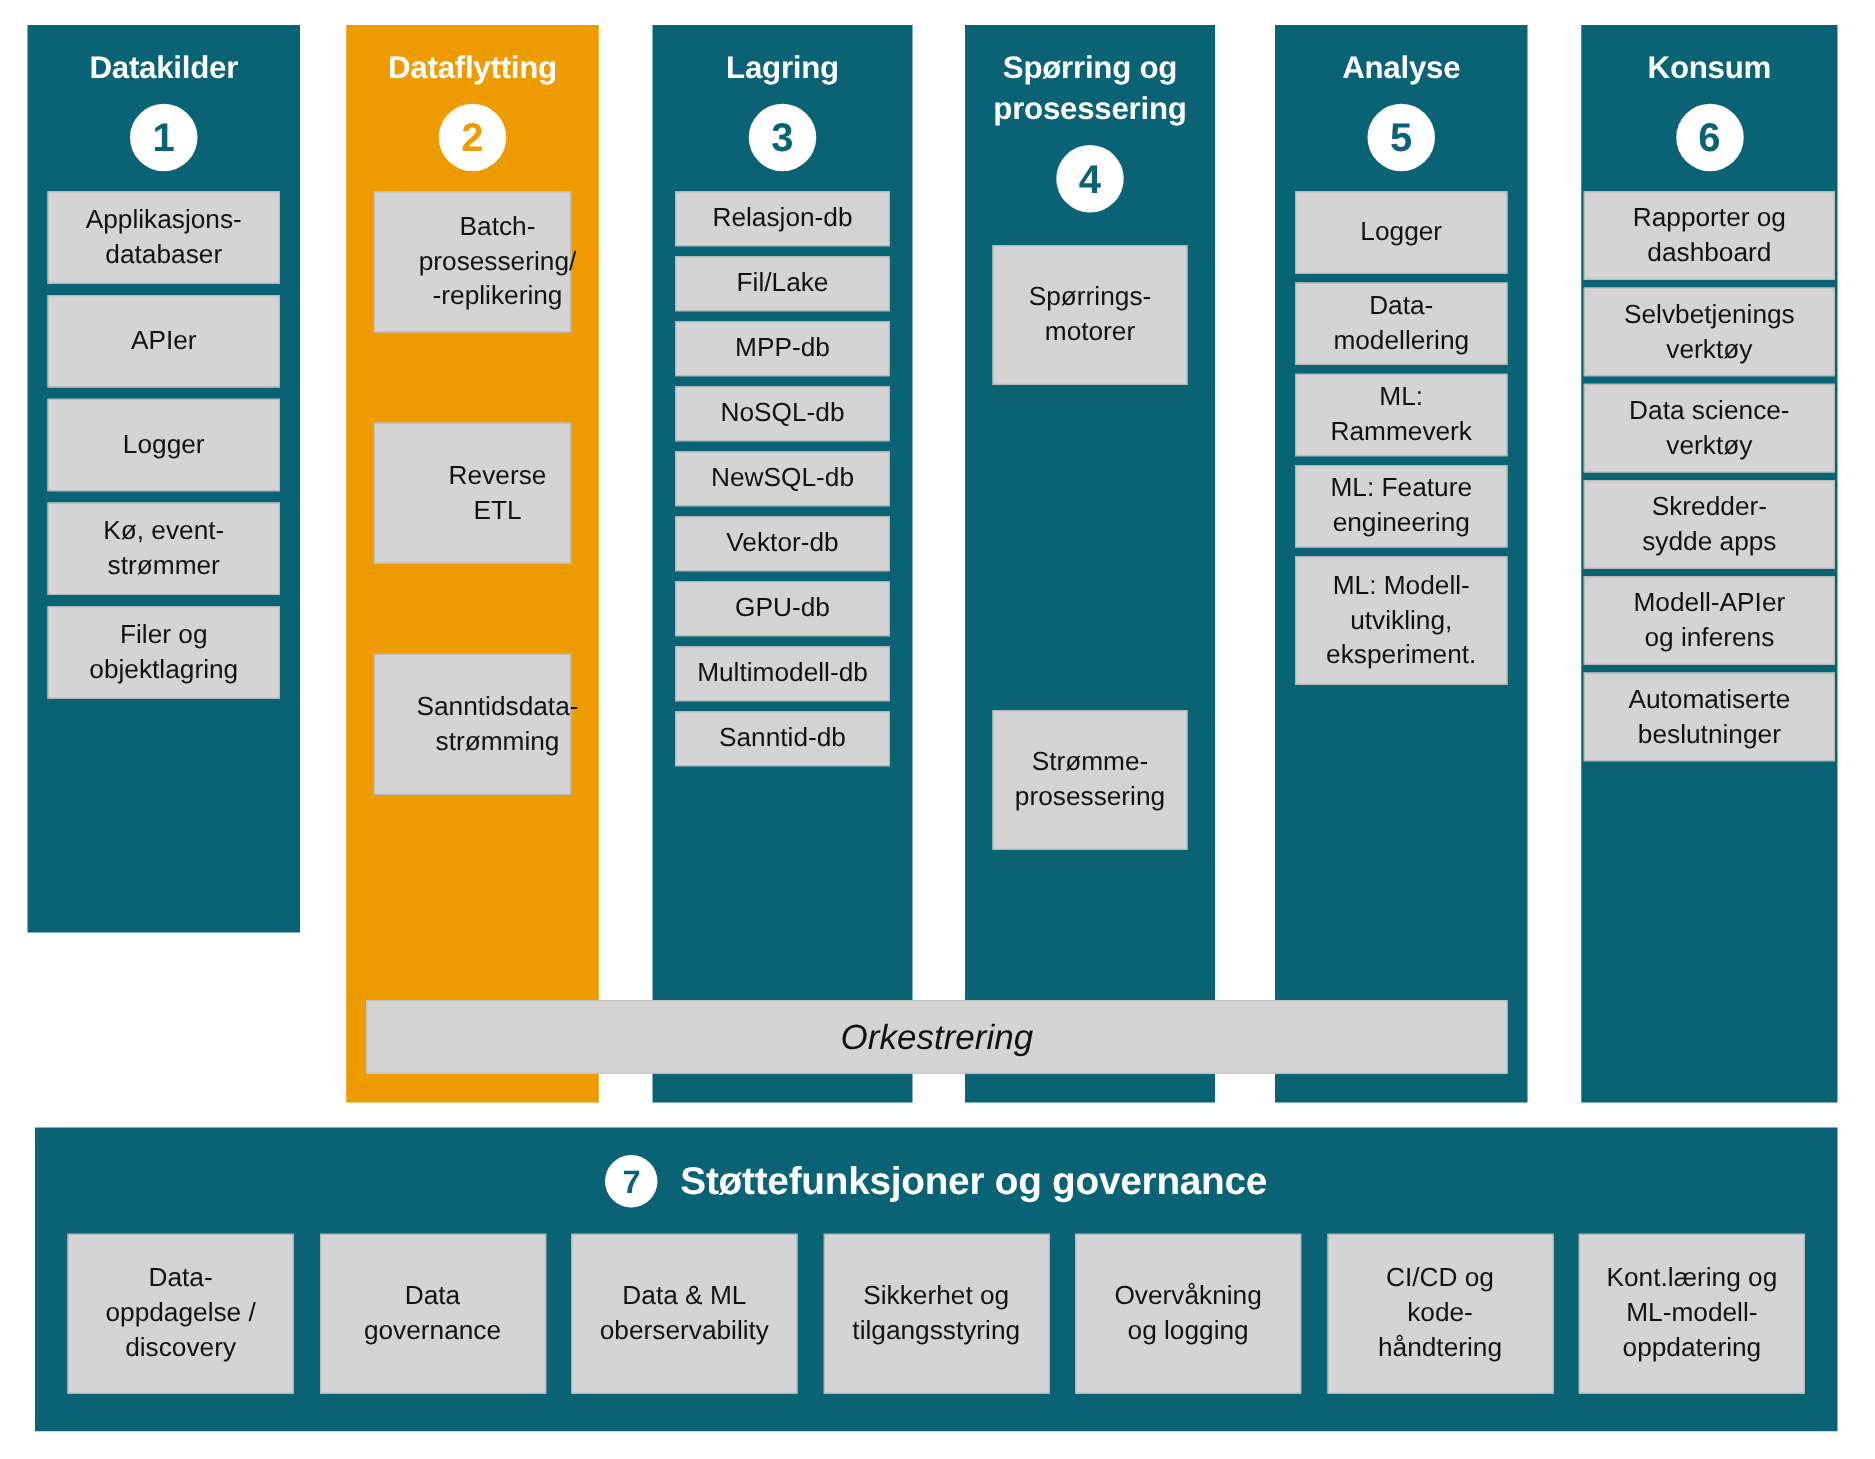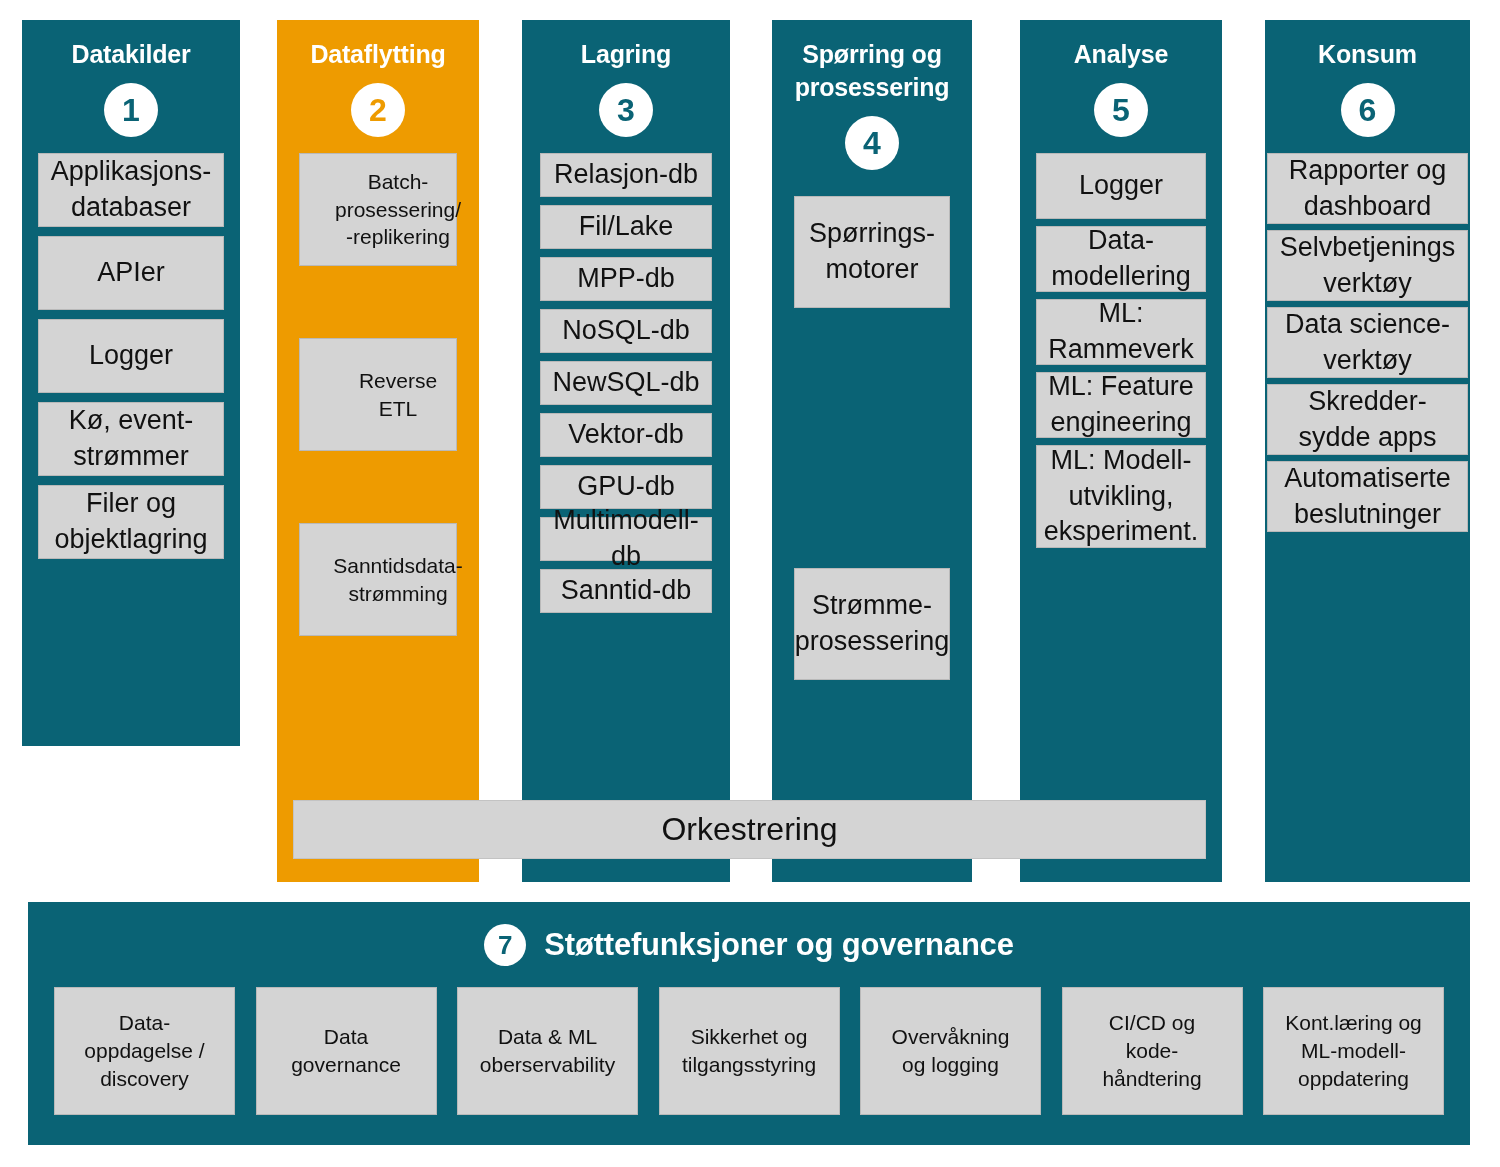--- a/index.html
+++ b/index.html
@@ -71,21 +71,21 @@
 
   .box {
     background: #d4d4d4;
     border: 1px solid #b9b9b9;
     color: #111111;
     text-align: center;
     box-sizing: border-box;
     display: flex;
     align-items: center;
     justify-content: center;
-    font-size: 27px;
+    font-size: 21px;
     line-height: 1.32;
     padding: 6px 4px;
     margin-bottom: 9px;
   }
 
   
   #col-1 { left: 22px;   width: 218px; height: 726px; background: #0a6375; }
   #col-2 { left: 277px;  width: 202px; height: 862px; background: #ee9b00; }
   #col-3 { left: 522px;  width: 208px; height: 862px; background: #0a6375; }
   #col-4 { left: 772px;  width: 200px; height: 862px; background: #0a6375; }
@@ -118,22 +118,23 @@
     top: 800px;
     width: 913px;
     height: 59px;
     background: #d4d4d4;
     border: 1px solid #c3c3c3;
     box-sizing: border-box;
     display: flex;
     align-items: center;
     justify-content: center;
     color: #111111;
-    font-size: 32px;
+    font-size: 28px;
     z-index: 5;
+    font-style: italic;
   }
 
   
   #support-panel {
     position: absolute;
     left: 28px;
     top: 902px;
     width: 1442px;
     height: 243px;
     background: #0a6375;
@@ -251,20 +252,21 @@
     </div>
 
     <div class="column" id="col-6">
       <div class="col-head">Konsum</div>
       <div class="col-num teal">6</div>
       <div class="items">
         <div class="box">Rapporter og<br>dashboard</div>
         <div class="box">Selvbetjenings<br>verktøy</div>
         <div class="box">Data science-<br>verktøy</div>
         <div class="box">Skredder-<br>sydde apps</div>
+        <div class="box">Modell-APIer<br>og inferens</div>
         <div class="box">Automatiserte<br>beslutninger</div>
       </div>
     </div>
 
   </div>
 
   <div id="orchestration">Orkestrering</div>
 
   <div id="support-panel">
     <div id="support-header">

